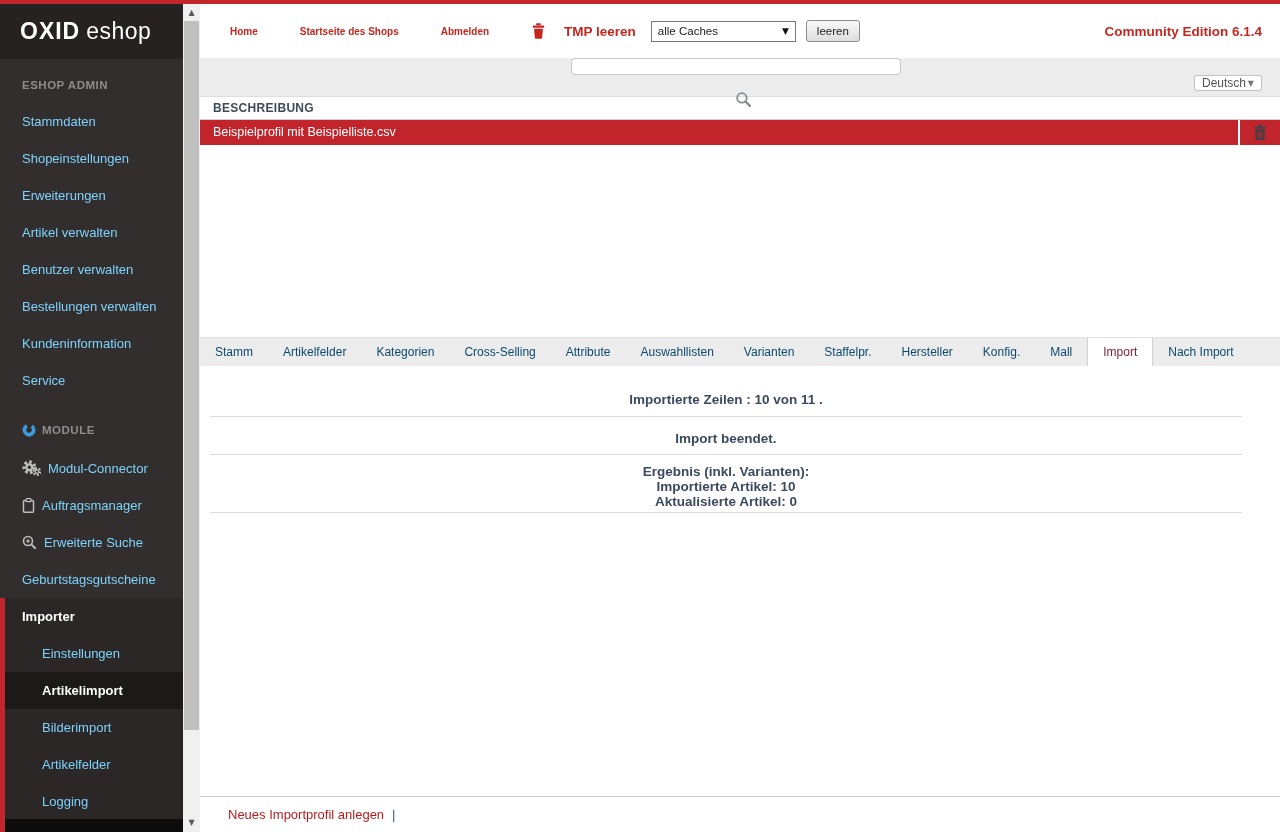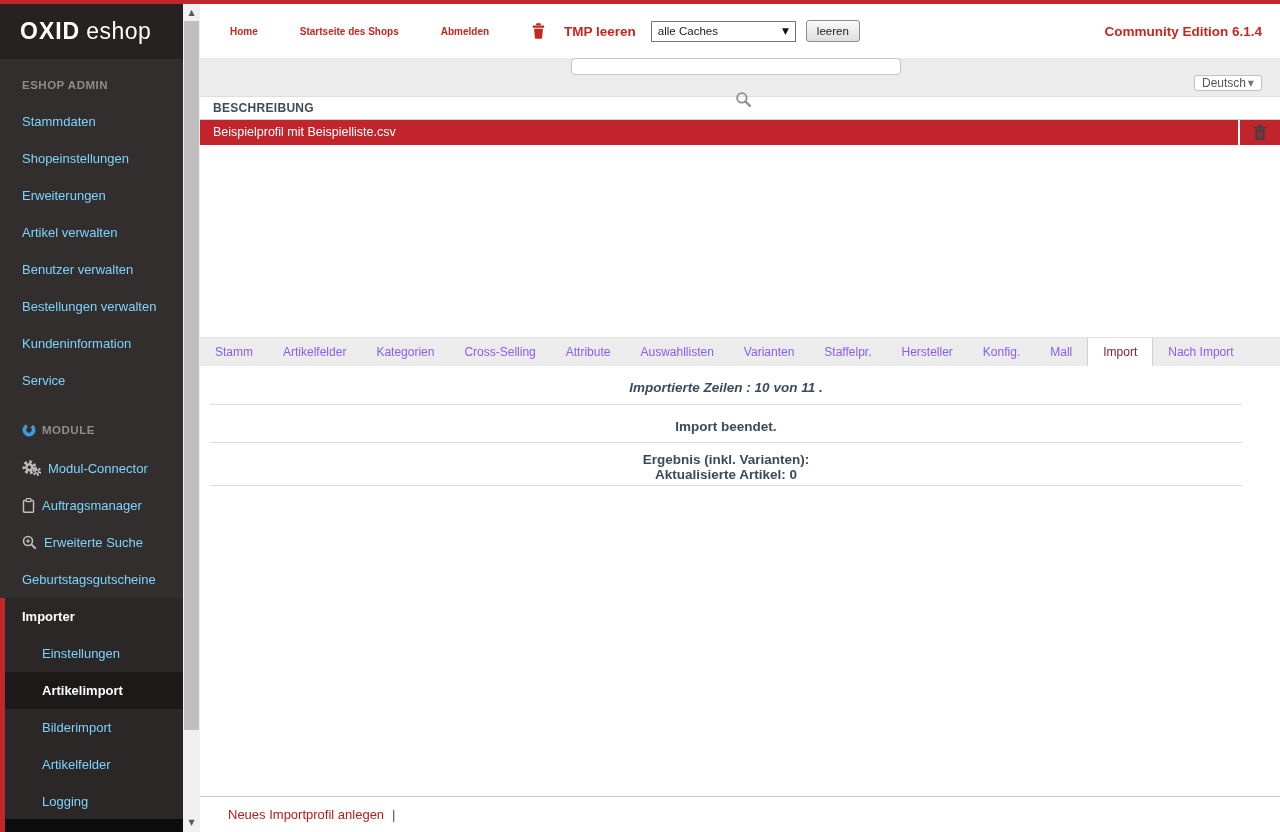--- a/index.html
+++ b/index.html
@@ -62,26 +62,26 @@
   .list-header { height:23px; line-height:22px; padding-left:13px; font-size:12px; font-weight:bold; color:#3e4c59;
       border-bottom:1px solid #cfcfcf; background:#fff; letter-spacing:0.3px; }
   .list-row { height:25px; display:flex; cursor:pointer; }
   .row-main { flex:1; background:#c1242b; color:#fff; font-size:12.5px; line-height:25px; padding-left:13px; }
   .row-gap { width:2px; background:#fff; }
   .row-action { width:40px; background:#c1242b; display:flex; align-items:center; justify-content:center; cursor:pointer; }
 
   .spacer { height:192px; background:#fff; }
 
   .tabs { height:29px; background:#ececec; border-top:1px solid #e2e2e2; display:flex; font-size:12px; }
-  .tab { padding:0 15px; line-height:28px; color:#8b5cf6; white-space:nowrap; }
+  .tab { padding:0 15px; line-height:28px; color:#0c4a6e; white-space:nowrap; }
   .tab.active { background:#fff; color:#7d1c33; border-left:1px solid #d0d0d0; border-right:1px solid #d0d0d0; }
 
   .content { background:#fff; }
   .msg { margin:0 38px 0 10px; text-align:center; font-weight:bold; font-size:13.5px; color:#3a4a5f; }
-  .msg1 { padding:14px 0 9px 0;font-style:italic; }
+  .msg1 { padding:26px 0 9px 0; }
   .msg2 { padding:14px 0 8px 0; }
   .msg3 { padding:9px 0 3px 0; line-height:15px; }
   .sep { margin:0 38px 0 10px; border-bottom:1px solid #dcdcdc; }
 
   .footer { position:absolute; bottom:0; left:0; width:1080px; height:36px; border-top:1px solid #c9c9c9;
       background:#fff; display:flex; align-items:center; padding-left:28px; font-size:13px; }
   .footer a { color:#b91c1c; }
   .footer .pipe { color:#33536e; margin-left:8px; }
 
   svg { display:block; }
@@ -279,20 +279,21 @@
     <a class="tab">Nach Import</a>
   </div>
 
   <div class="content">
     <p class="msg msg1">Importierte Zeilen : 10 von 11 .</p>
     <div class="sep"></div>
     <p class="msg msg2">Import beendet.</p>
     <div class="sep"></div>
     <div class="msg msg3">
       <div>Ergebnis (inkl. Varianten):</div>
+      <div>Importierte Artikel: 10</div>
       <div>Aktualisierte Artikel: 0</div>
     </div>
     <div class="sep"></div>
   </div>
 
   <footer class="footer">
     <a>Neues Importprofil anlegen</a>
     <span class="pipe">|</span>
   </footer>
 </div>

